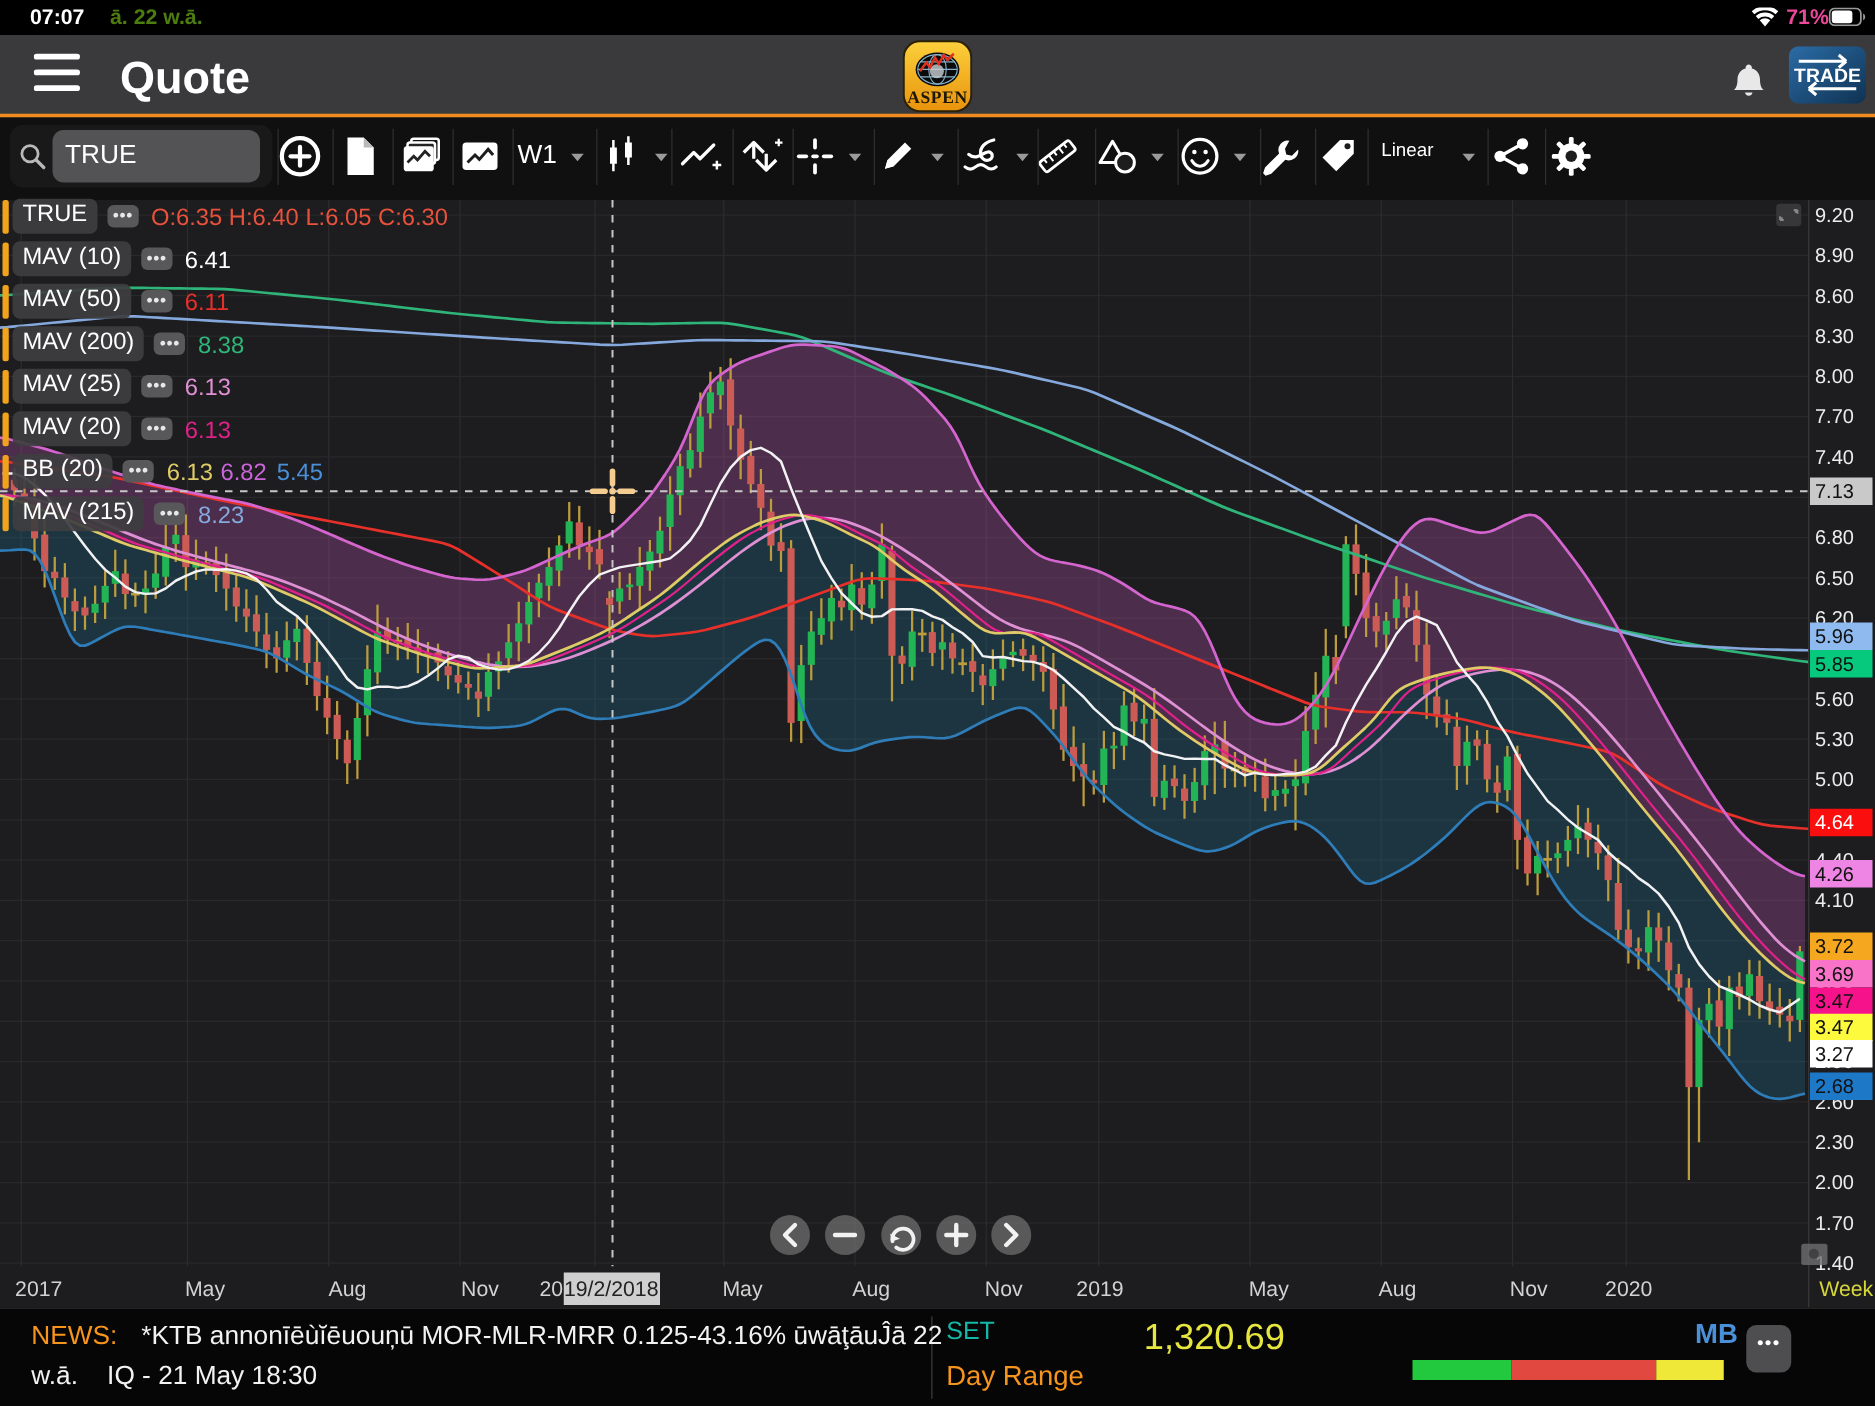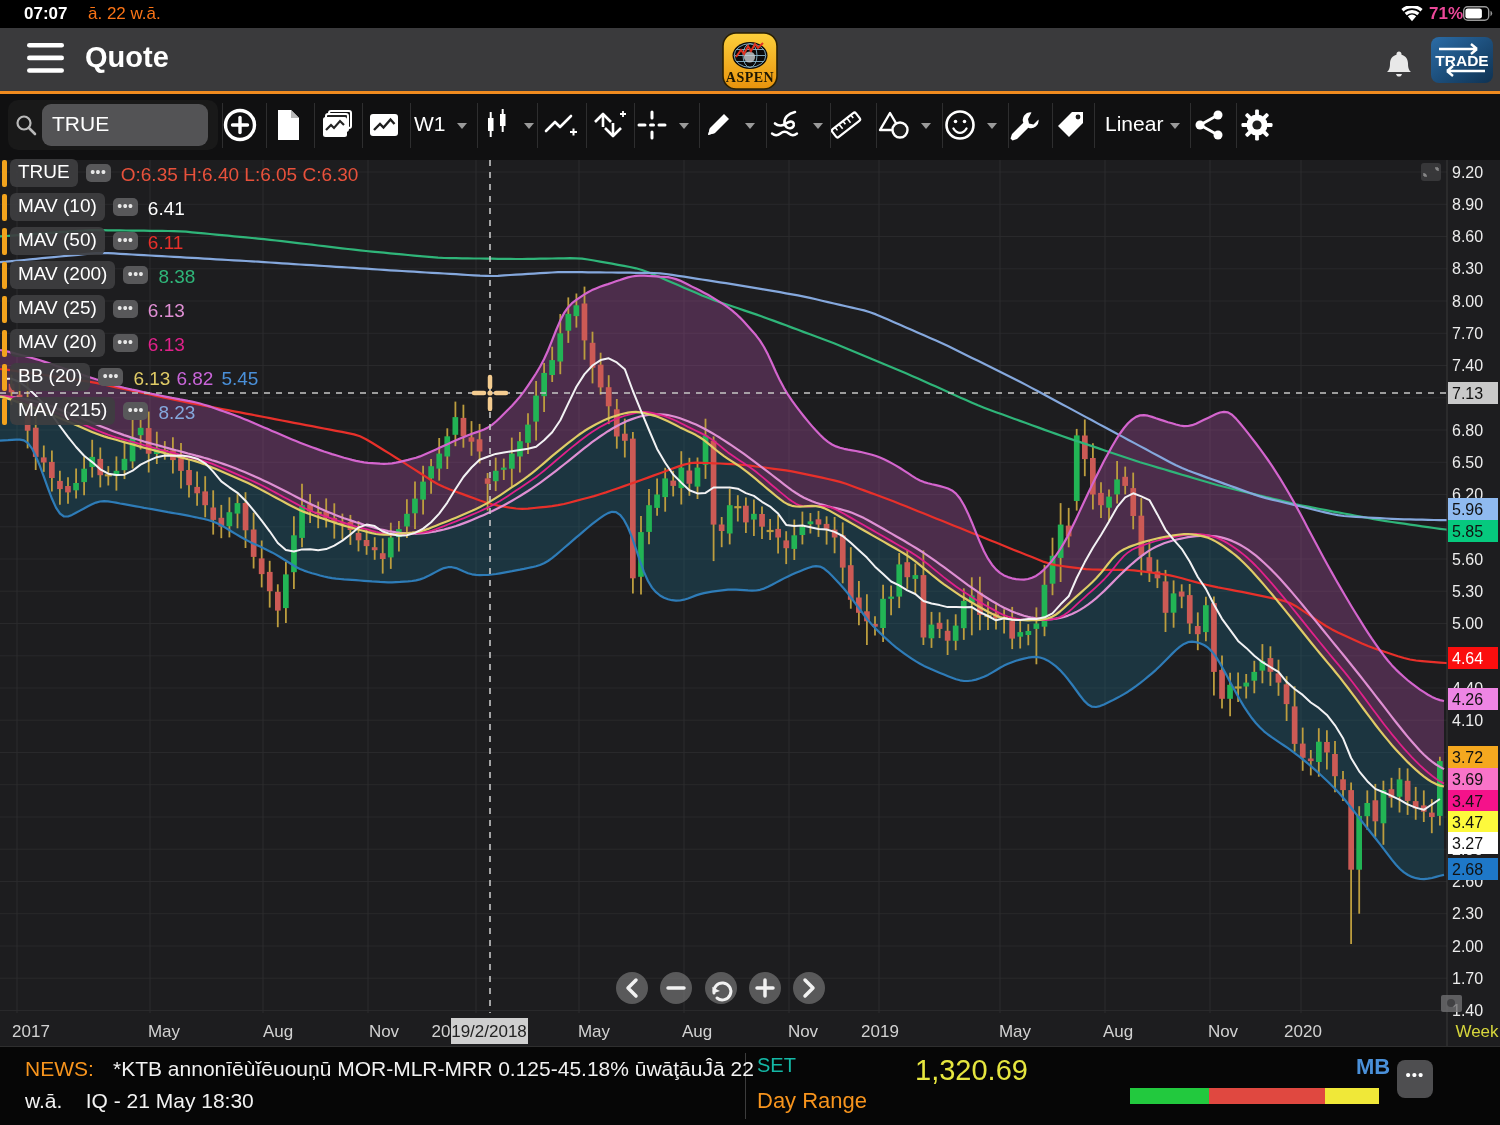--- a/index.html
+++ b/index.html
@@ -1,42 +1,42 @@
 <!DOCTYPE html>
 <html><head><meta charset="utf-8"><style>
 * { margin:0; padding:0; box-sizing:border-box; }
 body { width:1500px; height:1125px; background:#000; font-family:"Liberation Sans", sans-serif; overflow:hidden; position:relative; }
 .abs { position:absolute; }
 </style></head>
 <body>
 
 <div class="abs" style="left:0;top:0;width:1500px;height:28px;background:#000"></div>
 <div class="abs" style="left:24px;top:4px;font-size:17px;font-weight:bold;color:#fff">07:07</div>
-<div class="abs" style="left:88px;top:4px;font-size:17px;font-weight:normal;color:#f97316">ā. 22 w.ā.</div>
+<div class="abs" style="left:88px;top:4px;font-size:17px;font-weight:bold;color:#4d7c0f">ā. 22 w.ā.</div>
 <svg class="abs" style="left:1401px;top:6px" width="22" height="16" viewBox="0 0 22 16">
     <path d="M11 15.2l-4.2-5a6.6 6.6 0 0 1 8.4 0z" fill="#fff"></path>
     <path d="M3.6 6.7a11.4 11.4 0 0 1 14.8 0l-2.1 2.5a8.2 8.2 0 0 0-10.6 0z" fill="#fff"></path>
     <path d="M0.4 2.9a16.3 16.3 0 0 1 21.2 0l-2.1 2.5a13 13 0 0 0-17 0z" fill="#fff"></path>
   </svg>
 <div class="abs" style="left:1429px;top:4px;font-size:17px;font-weight:bold;color:#ec4899">71%</div>
 <svg class="abs" style="left:1463px;top:6px" width="30" height="15" viewBox="0 0 30 15">
     <rect x="0.7" y="0.7" width="25" height="13.6" rx="4" fill="none" stroke="#fff" stroke-opacity="0.6" stroke-width="1.4"></rect>
     <rect x="2.4" y="2.4" width="16.5" height="10.2" rx="2.4" fill="#fff"></rect>
     <path d="M27.5 4.8a3 3 0 0 1 0 5.4z" fill="#fff" fill-opacity="0.6"></path>
   </svg>
 
 <div class="abs" style="left:0;top:28px;width:1500px;height:66px;background:#3a3a3c;border-bottom:3px solid #ef8b1f"></div>
 <svg class="abs" style="left:27px;top:41px" width="37" height="34" viewBox="0 0 37 34">
     <g fill="#fff">
       <rect x="0" y="2" width="37" height="4.6" rx="2.3"></rect>
       <rect x="0" y="14.6" width="37" height="4.6" rx="2.3"></rect>
       <rect x="0" y="27.2" width="37" height="4.6" rx="2.3"></rect>
     </g>
   </svg>
-<div class="abs" style="left:85px;top:41px;font-size:29px;font-weight:bold;color:#fff">Quote</div>
+<div class="abs" style="left:96px;top:41px;font-size:36px;font-weight:bold;color:#fff">Quote</div>
 
 <svg class="abs" style="left:722px;top:32px" width="56" height="58" viewBox="0 0 56 58">
 <defs>
       <linearGradient id="asp" x1="0" y1="0" x2="0" y2="1">
         <stop offset="0" stop-color="#fcd03c"></stop>
         <stop offset="1" stop-color="#e9930c"></stop>
       </linearGradient>
     </defs>
 <rect x="1" y="1" width="54" height="56" rx="13" fill="url(#asp)" stroke="#2a2105" stroke-width="1.6"></rect>
 <ellipse cx="28" cy="23.5" rx="17.5" ry="13.5" fill="#0a0a0a"></ellipse>
@@ -167,21 +167,21 @@
 <div style="position:absolute;left:985px;top:102px"><svg width="14" height="46" viewBox="0 0 14 46">
       <path d="M2 21l5 6 5-6z" fill="#9a9a9a"></path>
     </svg></div>
 <div style="position:absolute;left:1000px;top:102px"><svg width="46" height="46" viewBox="0 0 46 46">
       <path d="M31.5 10.5a7.5 7.5 0 0 0-8.2 10.2L12 32l-1.5 4.5 2 2L17 37l11.3-11.3a7.5 7.5 0 0 0 10.2-8.2l-5 5-4.5-1-1-4.5z" fill="#fff"></path>
     </svg></div>
 <div style="position:absolute;left:1047px;top:102px"><svg width="46" height="46" viewBox="0 0 46 46">
       <path d="M25 10h11v11L22 35l-11-11z" fill="#fff"></path>
       <circle cx="31" cy="15" r="2.4" fill="#1d1d1d"></circle>
     </svg></div>
-<div style="position:absolute;left:1105px;top:112px;font-size:21px;color:#fff">Linear</div>
+<div style="position:absolute;left:1105px;top:112px;font-size:15px;color:#fff">Linear</div>
 <div style="position:absolute;left:1168px;top:102px"><svg width="14" height="46" viewBox="0 0 14 46">
       <path d="M2 21l5 6 5-6z" fill="#9a9a9a"></path>
     </svg></div>
 <div style="position:absolute;left:1187px;top:102px"><svg width="46" height="46" viewBox="0 0 46 46">
       <circle cx="31" cy="13" r="4.5" fill="#fff"></circle>
       <circle cx="13" cy="23" r="4.5" fill="#fff"></circle>
       <circle cx="31" cy="33" r="4.5" fill="#fff"></circle>
       <path d="M13 23l18-10M13 23l18 10" stroke="#fff" stroke-width="2.6"></path>
     </svg></div>
 <div style="position:absolute;left:1234px;top:102px"><svg width="46" height="46" viewBox="0 0 46 46">
@@ -750,21 +750,21 @@
 <div style="position:absolute;left:2px;top:227px;height:30px;white-space:nowrap"><span style="display:inline-block;vertical-align:middle;margin-bottom:3px;width:5px;height:27px;background:#f2a31d;border-radius:2px"></span><span style="display:inline-block;vertical-align:middle;margin:0 0 3px 3px;background:rgba(62,62,64,0.92);border-radius:6px;padding:2px 8px 4px;font-size:19px;color:#fff">MAV (50)</span><span style="display:inline-block;vertical-align:middle;margin:0 0 3px 8px;width:25px;height:18px;background:#58585a;border-radius:5px;text-align:center;line-height:17px;color:#e8e8e8;font-size:14px;letter-spacing:0.5px">•••</span><span style="vertical-align:middle;margin:0 0 3px 10px;font-size:19px;color:#e8302a">6.11</span></div>
 <div style="position:absolute;left:2px;top:261px;height:30px;white-space:nowrap"><span style="display:inline-block;vertical-align:middle;margin-bottom:3px;width:5px;height:27px;background:#f2a31d;border-radius:2px"></span><span style="display:inline-block;vertical-align:middle;margin:0 0 3px 3px;background:rgba(62,62,64,0.92);border-radius:6px;padding:2px 8px 4px;font-size:19px;color:#fff">MAV (200)</span><span style="display:inline-block;vertical-align:middle;margin:0 0 3px 8px;width:25px;height:18px;background:#58585a;border-radius:5px;text-align:center;line-height:17px;color:#e8e8e8;font-size:14px;letter-spacing:0.5px">•••</span><span style="vertical-align:middle;margin:0 0 3px 10px;font-size:19px;color:#2fb579">8.38</span></div>
 <div style="position:absolute;left:2px;top:295px;height:30px;white-space:nowrap"><span style="display:inline-block;vertical-align:middle;margin-bottom:3px;width:5px;height:27px;background:#f2a31d;border-radius:2px"></span><span style="display:inline-block;vertical-align:middle;margin:0 0 3px 3px;background:rgba(62,62,64,0.92);border-radius:6px;padding:2px 8px 4px;font-size:19px;color:#fff">MAV (25)</span><span style="display:inline-block;vertical-align:middle;margin:0 0 3px 8px;width:25px;height:18px;background:#58585a;border-radius:5px;text-align:center;line-height:17px;color:#e8e8e8;font-size:14px;letter-spacing:0.5px">•••</span><span style="vertical-align:middle;margin:0 0 3px 10px;font-size:19px;color:#df8fd3">6.13</span></div>
 <div style="position:absolute;left:2px;top:329px;height:30px;white-space:nowrap"><span style="display:inline-block;vertical-align:middle;margin-bottom:3px;width:5px;height:27px;background:#f2a31d;border-radius:2px"></span><span style="display:inline-block;vertical-align:middle;margin:0 0 3px 3px;background:rgba(62,62,64,0.92);border-radius:6px;padding:2px 8px 4px;font-size:19px;color:#fff">MAV (20)</span><span style="display:inline-block;vertical-align:middle;margin:0 0 3px 8px;width:25px;height:18px;background:#58585a;border-radius:5px;text-align:center;line-height:17px;color:#e8e8e8;font-size:14px;letter-spacing:0.5px">•••</span><span style="vertical-align:middle;margin:0 0 3px 10px;font-size:19px;color:#e0218a">6.13</span></div>
 <div style="position:absolute;left:2px;top:363px;height:30px;white-space:nowrap"><span style="display:inline-block;vertical-align:middle;margin-bottom:3px;width:5px;height:27px;background:#f2a31d;border-radius:2px"></span><span style="display:inline-block;vertical-align:middle;margin:0 0 3px 3px;background:rgba(62,62,64,0.92);border-radius:6px;padding:2px 8px 4px;font-size:19px;color:#fff">BB (20)</span><span style="display:inline-block;vertical-align:middle;margin:0 0 3px 8px;width:25px;height:18px;background:#58585a;border-radius:5px;text-align:center;line-height:17px;color:#e8e8e8;font-size:14px;letter-spacing:0.5px">•••</span><span style="vertical-align:middle;margin:0 0 3px 10px;font-size:19px;color:#dfcb66">6.13</span><span style="vertical-align:middle;margin:0 0 3px 6px;font-size:19px;color:#c965d9">6.82</span><span style="vertical-align:middle;margin:0 0 3px 8px;font-size:19px;color:#4a90d9">5.45</span></div>
 <div style="position:absolute;left:2px;top:397px;height:30px;white-space:nowrap"><span style="display:inline-block;vertical-align:middle;margin-bottom:3px;width:5px;height:27px;background:#f2a31d;border-radius:2px"></span><span style="display:inline-block;vertical-align:middle;margin:0 0 3px 3px;background:rgba(62,62,64,0.92);border-radius:6px;padding:2px 8px 4px;font-size:19px;color:#fff">MAV (215)</span><span style="display:inline-block;vertical-align:middle;margin:0 0 3px 8px;width:25px;height:18px;background:#58585a;border-radius:5px;text-align:center;line-height:17px;color:#e8e8e8;font-size:14px;letter-spacing:0.5px">•••</span><span style="vertical-align:middle;margin:0 0 3px 10px;font-size:19px;color:#85a8dd">8.23</span></div>
 
 <div class="abs" style="left:0;top:1046px;width:1500px;height:79px;background:#060606;border-top:1px solid #2e2e2e"></div>
 <div class="abs" style="left:745px;top:1053px;width:1px;height:66px;background:#3c3c3c"></div>
 <div class="abs" style="left:25px;top:1057px;font-size:21px;color:#f7941d">NEWS:</div>
-<div class="abs" style="left:113px;top:1057px;font-size:21px;color:#f2f2f2">*KTB annonīēùĭēuouņū MOR-MLR-MRR 0.125-45.18% ūwāţāuĴā 22</div>
+<div class="abs" style="left:113px;top:1057px;font-size:21px;color:#f2f2f2">*KTB annonīēùĭēuouņū MOR-MLR-MRR 0.125-43.16% ūwāţāuĴā 22</div>
 <div class="abs" style="left:25px;top:1089px;font-size:21px;color:#f2f2f2">w.ā.&nbsp;&nbsp;&nbsp;&nbsp;IQ&nbsp;-&nbsp;21&nbsp;May&nbsp;18:30</div>
 <div class="abs" style="left:757px;top:1054px;font-size:20px;color:#14b8a6">SET</div>
 <div class="abs" style="left:915px;top:1054px;font-size:29px;color:#e6e63f">1,320.69</div>
 <div class="abs" style="left:757px;top:1088px;font-size:22px;color:#f7941d">Day Range</div>
 <div class="abs" style="left:1356px;top:1054px;font-size:22px;font-weight:bold;color:#4a90d9">MB</div>
 <div class="abs" style="left:1397px;top:1060px;width:36px;height:38px;background:#4e4e50;border-radius:8px;text-align:center;line-height:30px;color:#fff;font-size:15px;letter-spacing:1px">•••</div>
 <div class="abs" style="left:1130px;top:1088px;width:79px;height:16px;background:#22c93e"></div>
 <div class="abs" style="left:1209px;top:1088px;width:116px;height:16px;background:#e04840"></div>
 <div class="abs" style="left:1325px;top:1088px;width:54px;height:16px;background:#f0e838"></div>
 

